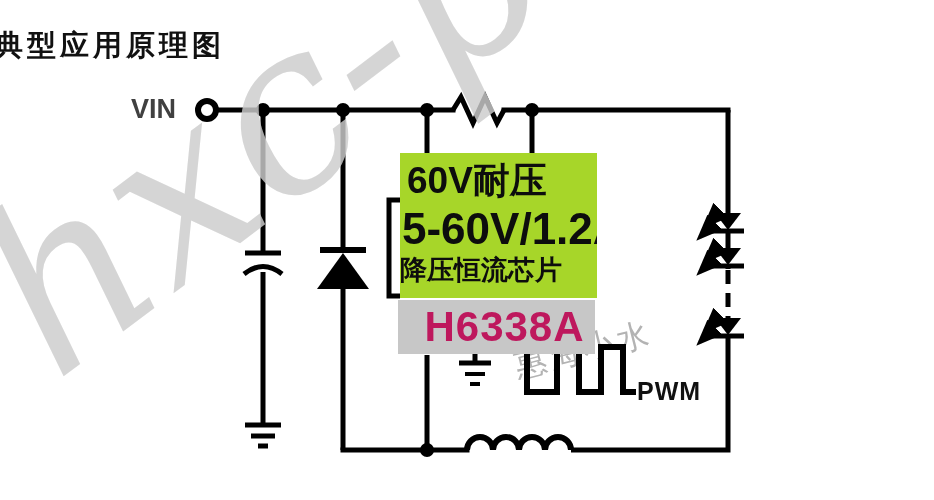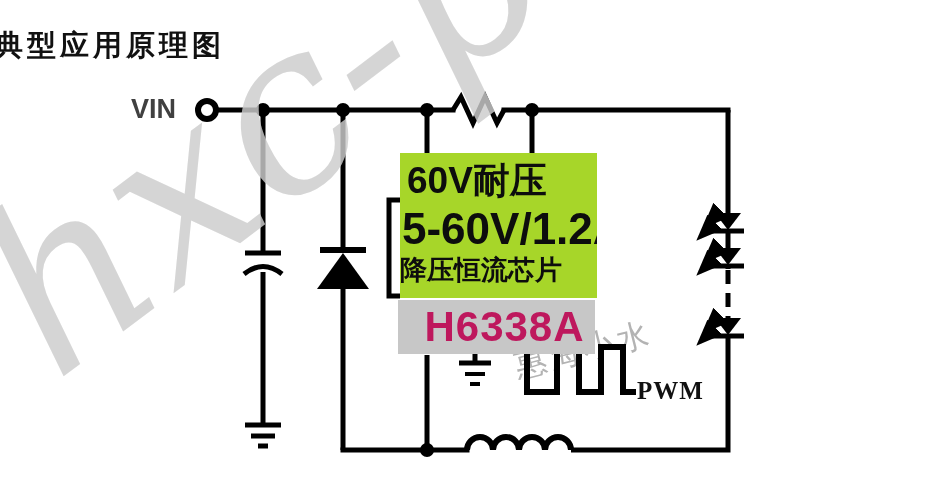--- a/index.html
+++ b/index.html
@@ -13,21 +13,21 @@
     font-family:"DejaVu Serif","Liberation Serif",serif;
     font-weight:bold;font-size:29px;letter-spacing:4px;color:#111;
     white-space:nowrap;
   }
   .vin-label{
     position:absolute;left:131px;top:94px;z-index:3;
     font-weight:bold;font-size:27px;color:#404040;
   }
   .pwm-label{
     position:absolute;left:637px;top:377px;z-index:3;
-    font-weight:bold;font-size:25px;color:#111;letter-spacing:1px;font-family:Liberation Serif, serif;
+    font-weight:bold;font-size:25px;color:#111;letter-spacing:1px;
   }
   
   .green-box{
     position:absolute;left:400px;top:153px;width:197px;height:145px;z-index:3;
     background:#a7d629;box-sizing:border-box;overflow:hidden;
   }
   .green-box .l1{
     margin:5px 0 0 7px;font-size:37px;font-weight:bold;color:#0d0d0d;
     line-height:1.25;white-space:nowrap;
   }

